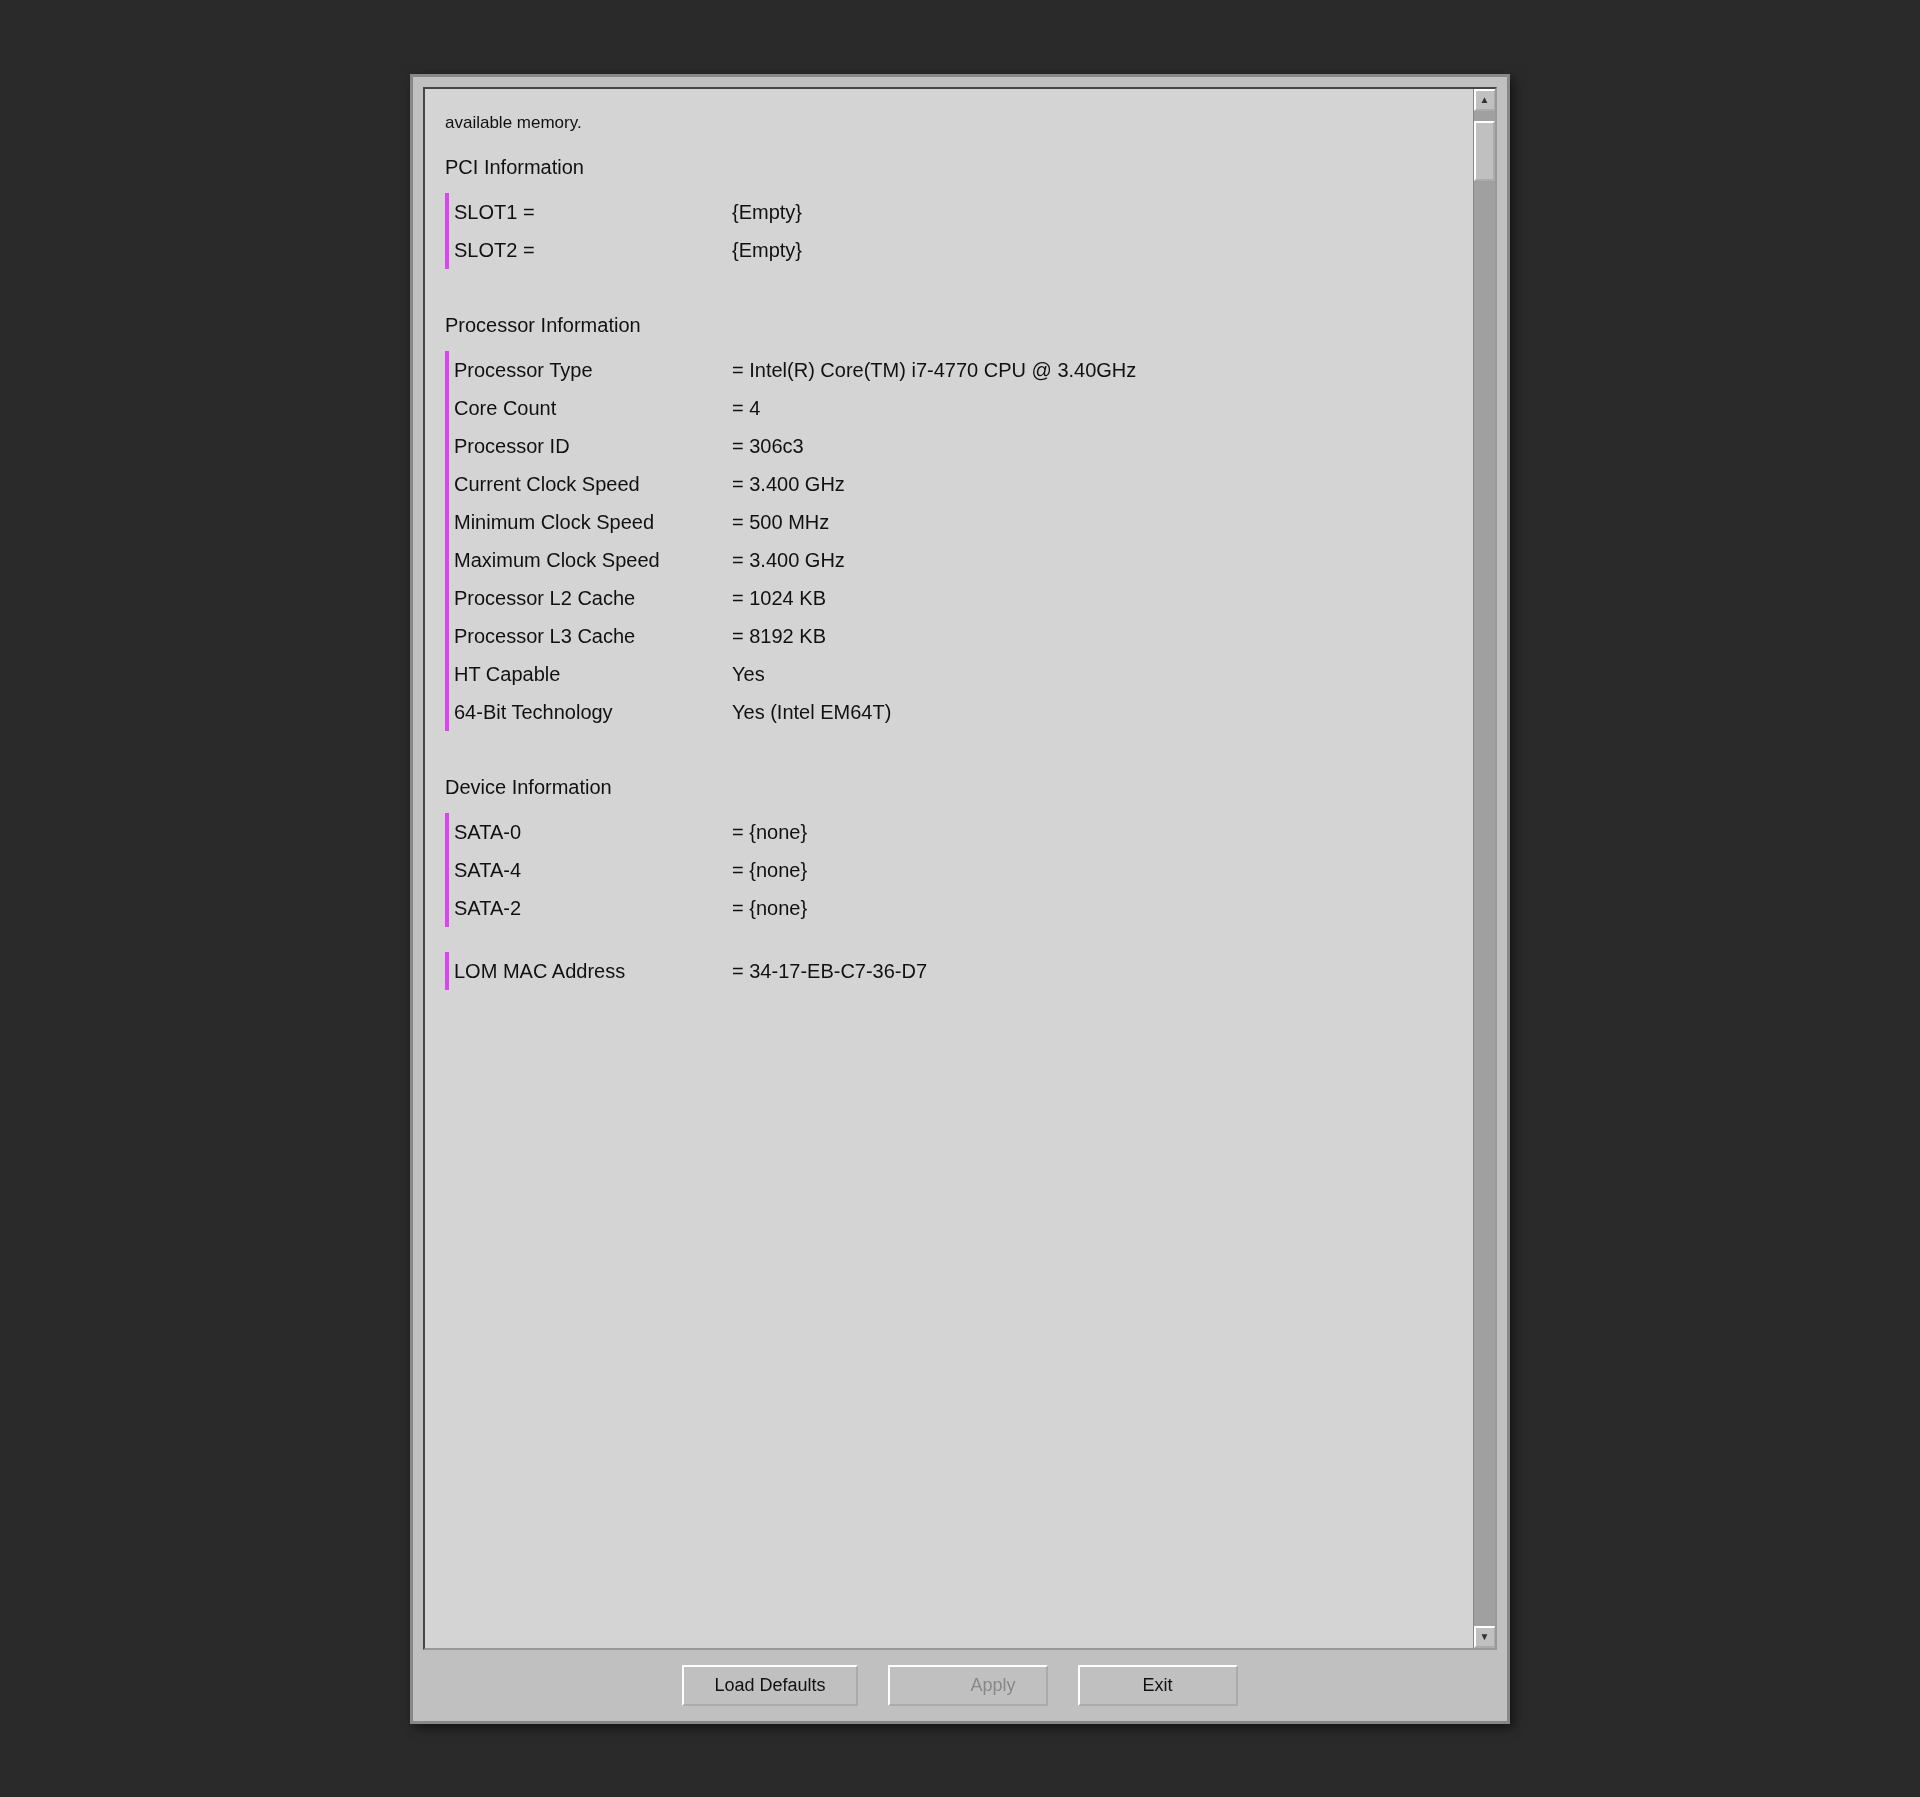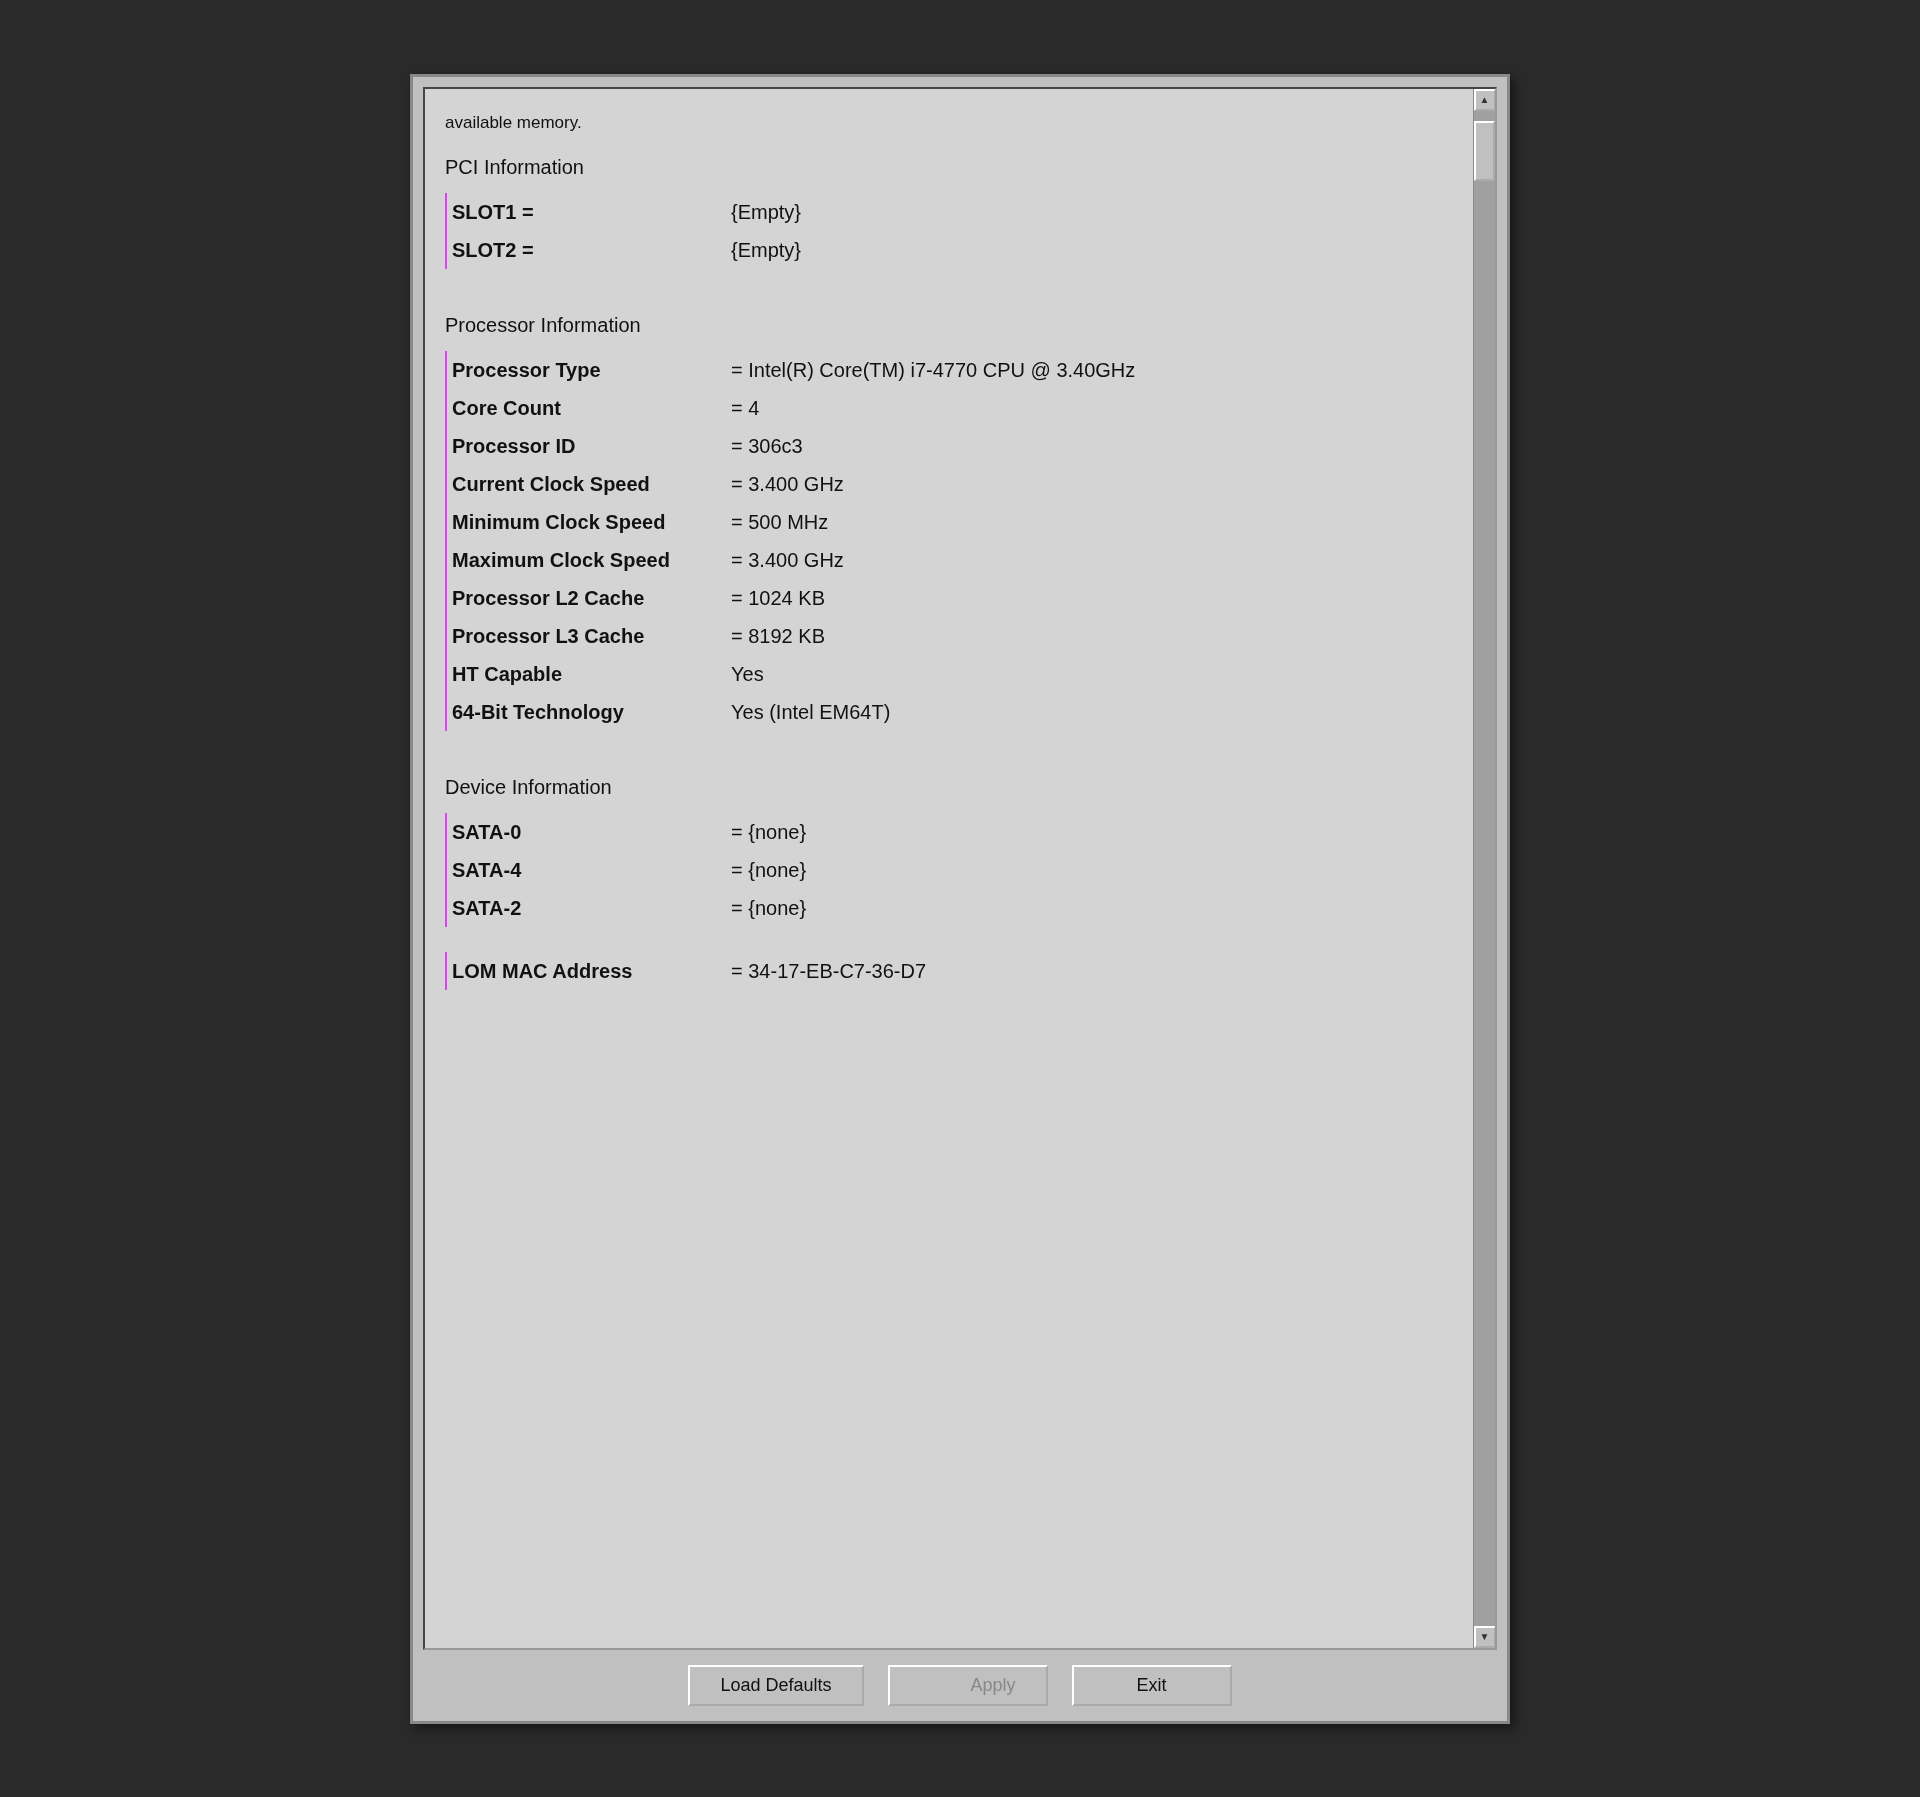--- a/index.html
+++ b/index.html
@@ -104,22 +104,21 @@
 
     .info-table td {
       padding: 3px 5px;
       font-size: 20px;
       vertical-align: top;
     }
 
     .info-table .label-col {
       width: 280px;
       color: #111;
-      border-left: 2px solid #d946ef;
-      font-weight: bold;
+      border-left: 4px solid #d946ef;
     }
 
     .info-table .value-col {
       color: #111;
     }
 
     .top-text {
       font-size: 17px;
       color: #111;
       margin-bottom: 10px;
@@ -127,21 +126,21 @@
 
     .spacer {
       height: 25px;
     }
 
     .footer-area {
       display: flex;
       flex-direction: row;
       align-items: center;
       justify-content: center;
-      gap: 24px;
+      gap: 30px;
       padding: 15px 20px;
       background-color: #c0c0c0;
     }
 
     .footer-btn {
       background-color: #c0c0c0;
       border: 2px outset #fff;
       padding: 8px 30px;
       font-size: 18px;
       color: #111;

